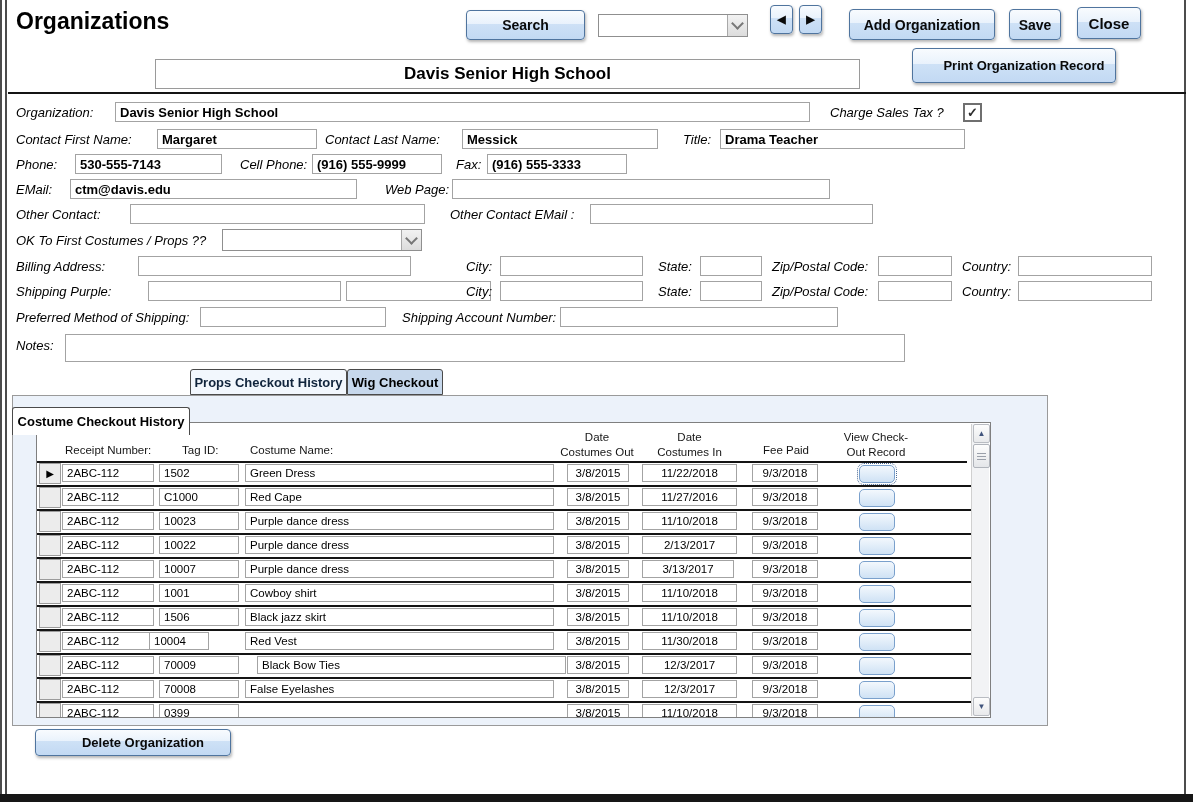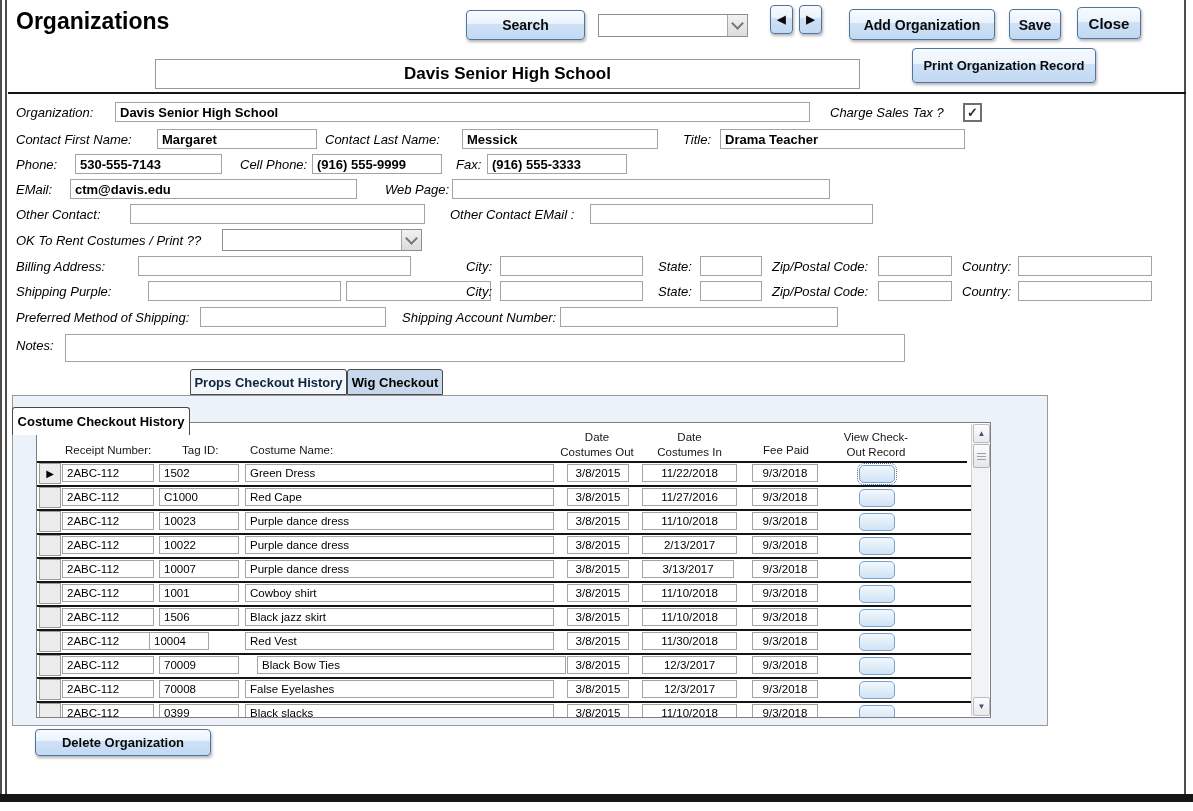--- a/index.html
+++ b/index.html
@@ -12,21 +12,21 @@
   
   .lbl{position:absolute;font-style:italic;font-size:13px;white-space:nowrap;color:#000;}
   .b{font-weight:400;}
   .fld{position:absolute;height:20px;background:#fff;border:1px solid #a3a3a3;
        font-size:13px;font-weight:700;display:flex;align-items:center;padding:0 4px;box-sizing:border-box;}
   
   .btn{position:absolute;display:flex;align-items:center;justify-content:center;
        border:1px solid #4f749e;border-radius:4px;cursor:default;
        background:linear-gradient(#f8fbfe 0%,#e9f2fc 45%,#cee1f6 46%,#c2d9f3 100%);
        font-size:14px;font-weight:700;color:#0a0a0a;box-shadow:1px 2px 3px rgba(90,90,90,.45);}
-  .btn.small{font-size:13px;}
+  .btn.small{font-size:13px;padding-left:20px;}
   
   .combo{position:absolute;background:#fff;border:1px solid #8f8f8f;box-sizing:border-box;display:flex;}
   .combo .val{flex:1;font-size:13px;display:flex;align-items:center;padding:0 4px;}
   .combo .drop{width:19px;background:linear-gradient(#f2f2f2,#dcdcdc);border-left:1px solid #a8a8a8;
        display:flex;align-items:center;justify-content:center;}
   .chev{width:7px;height:7px;border-right:2px solid #777;border-bottom:2px solid #777;
        transform:rotate(45deg);margin-top:-4px;}
   
   .cb{position:absolute;width:15px;height:15px;border:2px solid #6f6f6f;background:#fff;
       display:flex;align-items:center;justify-content:center;font-size:13px;font-weight:700;color:#2e2e2e;}
@@ -121,21 +121,21 @@
   <div class="lbl" style="left:16px;top:182px">EMail:</div>
   <div class="fld" style="left:70px;top:179px;width:287px">ctm@davis.edu</div>
   <div class="lbl" style="left:385px;top:182px">Web Page:</div>
   <div class="fld" style="left:452px;top:179px;width:378px"></div>
 
   <div class="lbl" style="left:16px;top:207px">Other Contact:</div>
   <div class="fld" style="left:130px;top:204px;width:295px"></div>
   <div class="lbl" style="left:450px;top:207px">Other Contact EMail :</div>
   <div class="fld" style="left:590px;top:204px;width:283px"></div>
 
-  <div class="lbl" style="left:16px;top:233px">OK To Rent Costumes / Print ??</div>
+  <div class="lbl" style="left:16px;top:233px">OK To First Costumes / Props ??</div>
   <div class="combo" style="left:222px;top:229px;width:200px;height:22px">
     <div class="val"></div>
     <div class="drop">
         <div class="chev"></div>
       </div>
   </div>
 
   <div class="lbl b" style="left:16px;top:259px">Billing Address:</div>
   <div class="fld" style="left:138px;top:256px;width:273px"></div>
   <div class="lbl" style="left:466px;top:259px">City:</div>
@@ -311,21 +311,20 @@
     <div class="gf c" style="left:715px;width:66px">9/3/2018</div>
     <div class="viewbtn"></div>
   </div>
 
   <div class="grow">
     <div class="sel">
               <span class="arr"></span>
             </div>
     <div class="gf" style="left:25px;width:92px">2ABC-112</div>
     <div class="gf" style="left:122px;width:80px">0399</div>
-    <div class="gf" style="left:208px;width:309px">Black slacks</div>
     <div class="gf c" style="left:530px;width:62px">3/8/2015</div>
     <div class="gf c" style="left:605px;width:95px">11/10/2018</div>
     <div class="gf c" style="left:715px;width:66px">9/3/2018</div>
     <div class="viewbtn"></div>
   </div>
 </div>
       <div class="sbar">
         <div class="sbtn" style="top:0">
             <span>▲</span>
           </div>

